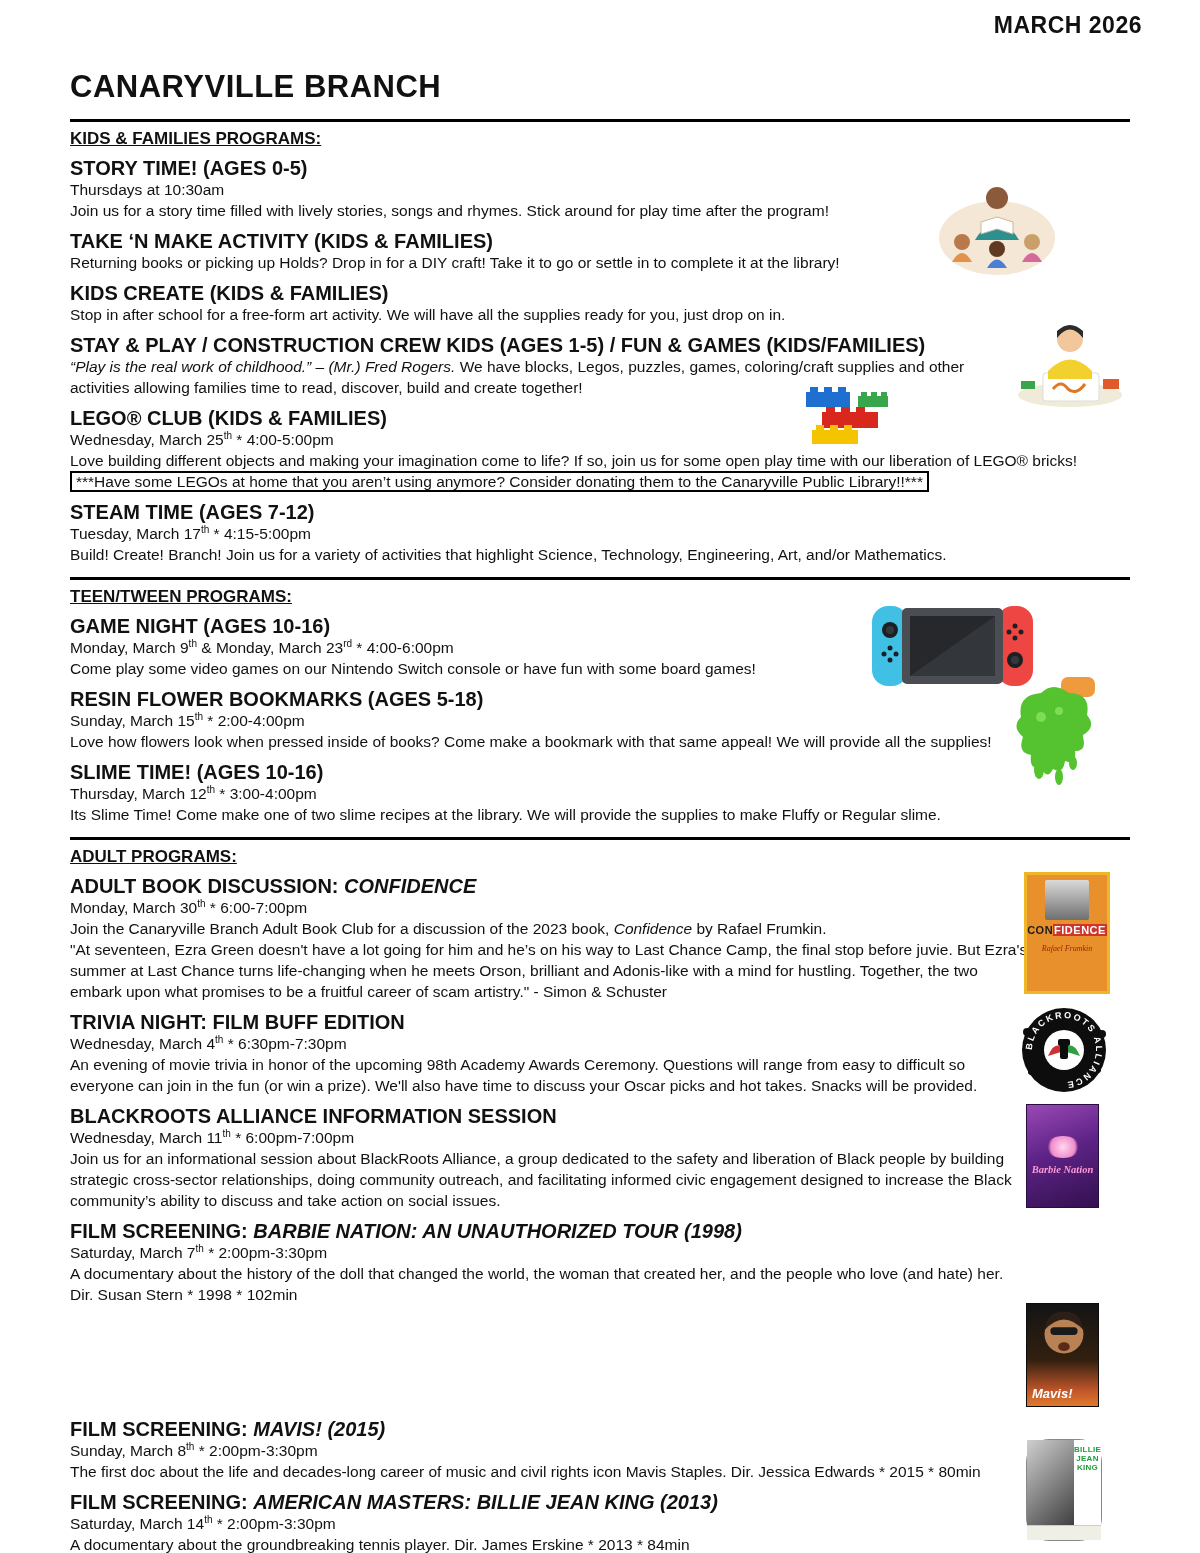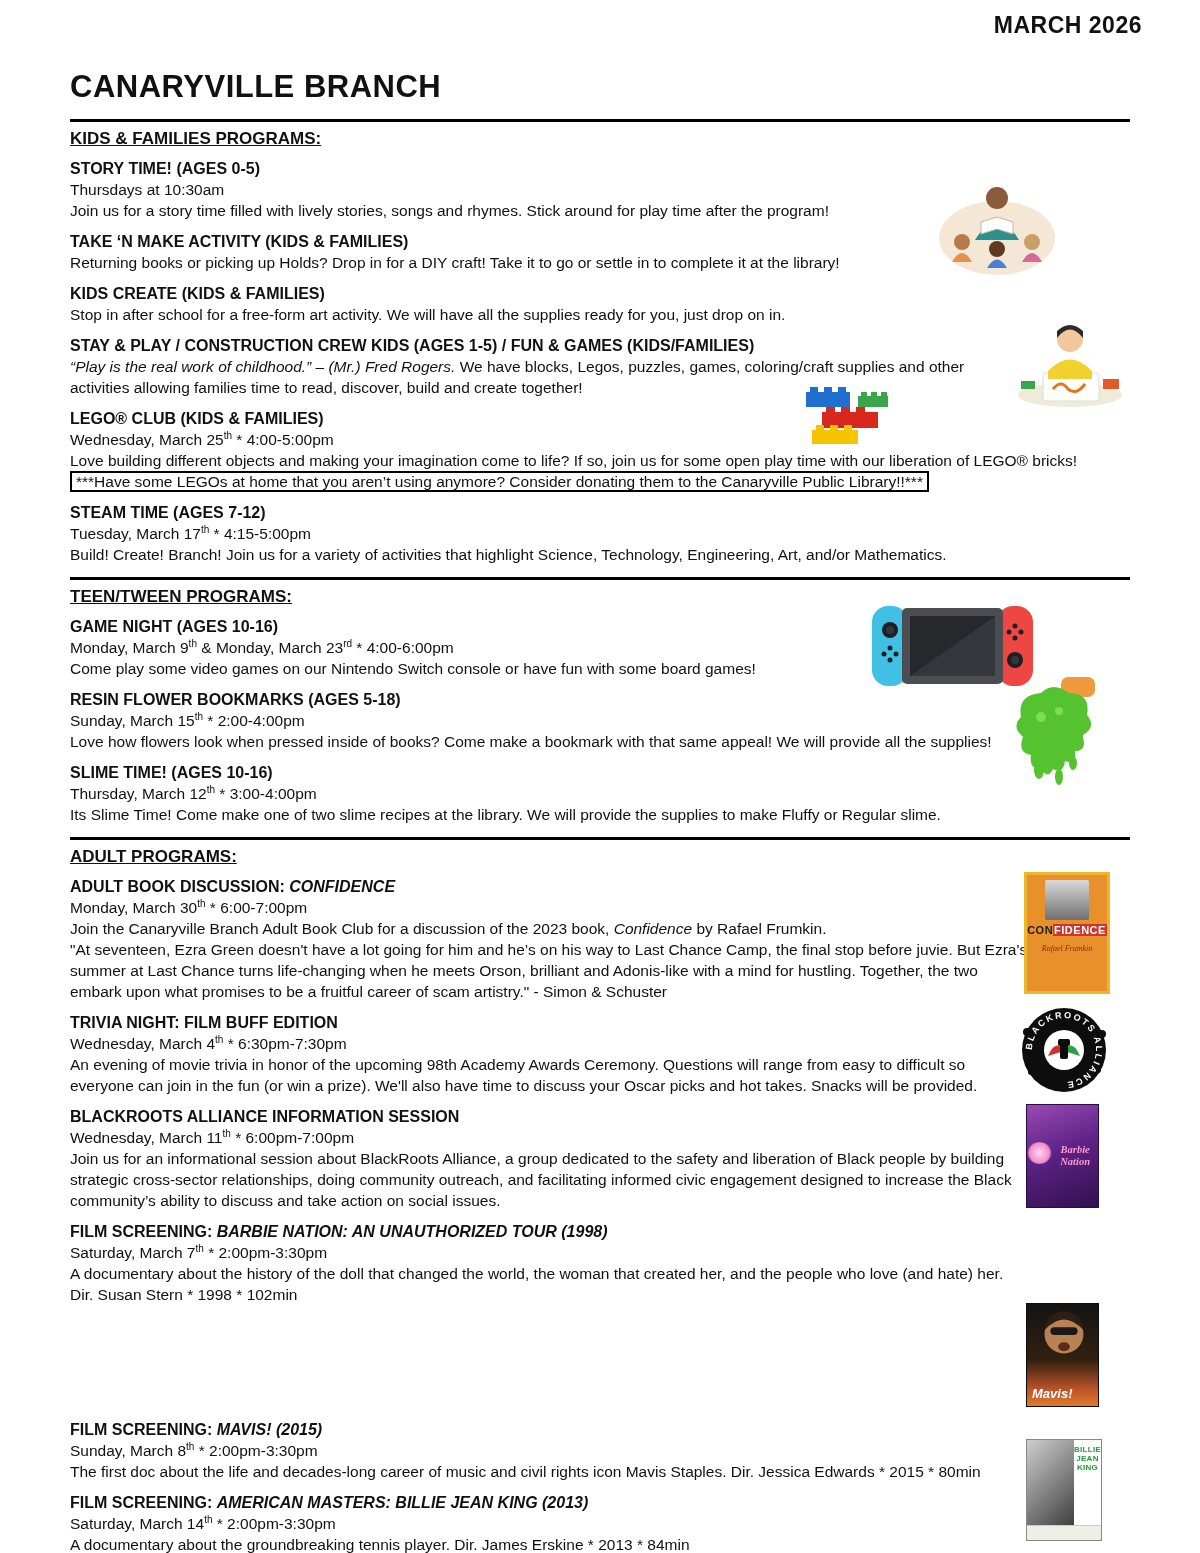--- a/index.html
+++ b/index.html
@@ -33,21 +33,21 @@
     padding-top:3px;
     position:relative;
   }
   .section-title{
     font-size:17px;
     font-weight:bold;
     text-decoration:underline;
     margin:4px 0 2px 0;
   }
   .program{position:relative;margin:9px 0 10px 0;}
-  .prog-title{font-weight:bold;font-size:16px;line-height:21px;}
+  .prog-title{font-weight:bold;font-size:20px;line-height:21px;}
   .prog-when{font-weight:normal;font-size:15.5px;line-height:21px;}
   .prog-when sup{font-size:10px;line-height:0;}
   .prog-desc{font-size:15.5px;line-height:21px;margin:0;}
   .it{font-style:italic;}
   .boxed{
     border:2px solid #000;
     padding:0 4px;
     box-decoration-break:clone;
     -webkit-box-decoration-break:clone;
   }
@@ -69,21 +69,21 @@
   }
   .conf-photo{width:44px;height:40px;margin-top:5px;border-radius:2px;
     background:linear-gradient(180deg,#d9d9d9 0%,#9a9a9a 60%,#6f6f6f 100%);}
   .conf-title{font-weight:bold;font-size:11px;margin-top:4px;letter-spacing:0.5px;color:#1c1c1c;white-space:nowrap;}
   .conf-title .conf-fid{background:#cf342a;color:#fff;padding:0 1px;}
   .conf-author{font-size:8px;color:#9c1f14;margin-top:8px;font-style:italic;font-family:"Liberation Serif",serif;}
 
   .poster-barbie{
     width:73px;height:104px;
     background:linear-gradient(160deg,#9a49b5 0%,#5d2386 45%,#33104f 100%);
-    display:flex;align-items:center;justify-content:center;
+    display:flex;flex-direction:column;align-items:center;justify-content:center;
     border:1px solid #2a0d40;box-sizing:border-box;
   }
   .pb-burst{width:34px;height:22px;border-radius:50%;
     background:radial-gradient(circle,#ffd7ef 0%,#f08ccb 60%,transparent 75%);margin-bottom:6px;}
   .pb-title{color:#ff9ad5;font-style:italic;font-weight:bold;font-size:10.5px;text-align:center;
     font-family:"Liberation Serif",serif;line-height:12px;}
 
   .poster-mavis{
     width:73px;height:104px;position:relative;
     background:linear-gradient(180deg,#141414 0%,#32200f 55%,#c1562a 85%,#e07a2e 100%);
@@ -293,21 +293,21 @@
         <rect x="24" y="23" width="28" height="8" rx="4" fill="#1a1a1a"></rect>
         <ellipse cx="38" cy="43" rx="6" ry="4.5" fill="#5a2b1a"></ellipse>
       </svg>
       <div class="pm-title">Mavis!</div>
     </div>
           </div>
           <div class="program">
             <div class="prog-title"><span>FILM SCREENING: </span><span class="it">MAVIS! (2015)</span></div>
             <div class="prog-when">Sunday, March 8<sup>th</sup> * 2:00pm-3:30pm</div>
             <div class="prog-desc w-w"><span>The first doc about the life and decades-long career of music and civil rights icon Mavis Staples.  Dir. Jessica Edwards * 2015 * 80min</span></div>
-            <div class="art poster-bjk" style="top: 20px; left: 956px;">
+            <div class="art poster-bjk" style="top: 20px; left: 956px; border-radius: 23px;">
       <div class="bjk-photo"></div>
       <div class="bjk-side">
         <span>BILLIE</span>
         <span>JEAN</span>
         <span>KING</span>
       </div>
       <div class="bjk-bottom"></div>
     </div>
           </div>
           <div class="program">

